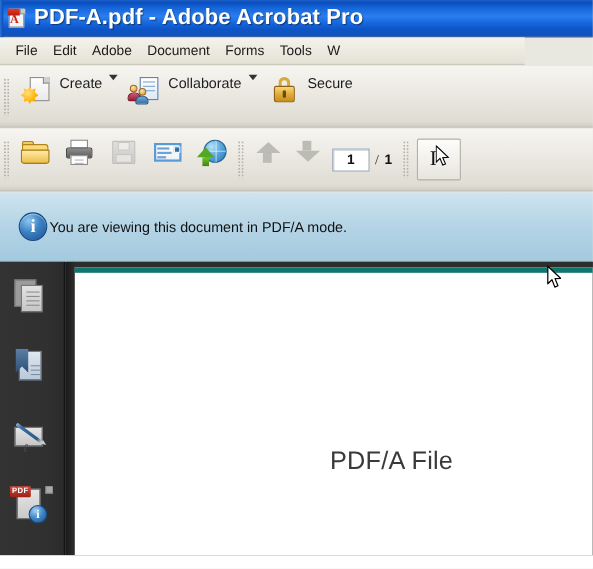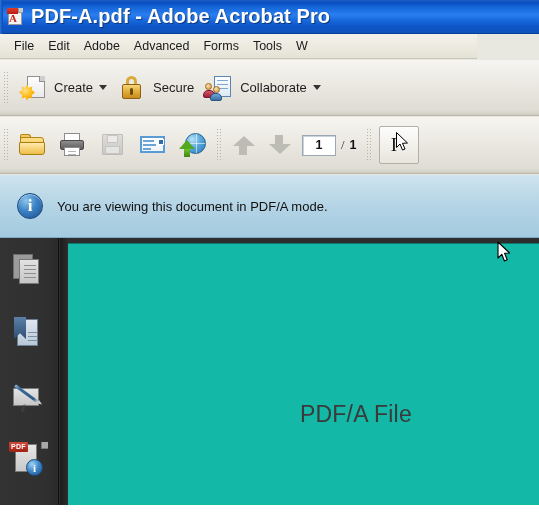--- a/index.html
+++ b/index.html
@@ -136,21 +136,20 @@
     height: 34px;
     margin: 0 4px 0 3px;
     flex: 0 0 auto;
     background-image:
       radial-gradient(circle at 1.5px 1.5px, #b5b3a8 0.9px, transparent 1px),
       radial-gradient(circle at 4.5px 1.5px, #fbfbf8 0.9px, transparent 1px);
     background-size: 3px 3px;
   }
   .tb-button {
     display: flex;
-    align-items: center;
     height: 40px;
     padding: 0 5px;
     flex: 0 0 auto;
     cursor: default;
     white-space: nowrap;
   }
   .tb-label {
     font-size: 13px;
     color: #1d1d1d;
     margin-left: 6px;
@@ -418,21 +417,21 @@
     background: radial-gradient(circle at 34% 28%, #8ec6ec 0%, #3b82c4 45%, #1d4f8c 100%);
     border: 1px solid #17477f;
     box-shadow: inset 0 1px 1px rgba(255,255,255,0.55);
     display: flex; align-items: center; justify-content: center;
     color: #ffffff; font-size: 17px; font-weight: bold;
     font-family: "Liberation Serif", serif;
     flex: 0 0 auto;
     box-sizing: border-box;
   }
   #notice-text {
-    margin-left: 14px;
+    margin-left: 2px;
     font-size: 13px;
     color: #111111;
     white-space: nowrap;
   }
 
   
   #content-area {
     position: absolute;
     left: 0; top: 238px;
     width: 539px; height: 267px;
@@ -552,22 +551,22 @@
     overflow: hidden;
   }
   #doc-shadow-left {
     position: absolute; left: 0; top: 0; width: 8px; height: 267px;
     background: linear-gradient(to right, #1b1b1b, #2d2d2d);
   }
   #doc-page {
     position: absolute;
     left: 8px; top: 5px;
     width: 471px; height: 262px;
-    background: #14b8a6;
-    border-top: 1px solid #0f766e;
+    background: #ffffff;
+    border-top: 5px solid #0f766e;
     box-sizing: border-box;
   }
   #doc-text {
     position: absolute;
     left: 232px;
     top: 157px;
     font-size: 23px;
     color: #3a3a3a;
     white-space: nowrap;
     letter-spacing: 0.2px;
@@ -601,63 +600,63 @@
       <div class="redbar"></div>
       <div class="acroA">A</div>
     </div>
     <div id="title-text">PDF-A.pdf - Adobe Acrobat Pro</div>
   </div>
 
   <div id="menu-bar">
     <div class="menu-item">File</div>
     <div class="menu-item">Edit</div>
     <div class="menu-item">Adobe</div>
-    <div class="menu-item">Advanced</div>
+    <div class="menu-item">Document</div>
     <div class="menu-item">Forms</div>
     <div class="menu-item">Tools</div>
     <div class="menu-item">W</div>
   </div>
 
   <div class="toolbar-row" id="toolbar-main">
     <div class="grip"></div>
 
     <div class="tb-button">
       <div class="icon-box ic-create">
         <div class="doc-sheet"></div>
           <div class="doc-fold"></div>
           <div class="burst"></div>
       </div>
       <span class="tb-label">Create</span>
       <span class="caret"></span>
     </div>
 
-
-    <div class="tb-button">
-      <div class="icon-box ic-secure">
-        <div class="shackle"></div>
-          <div class="lock-body"></div>
-          <div class="keyhole"></div>
-      </div>
-      <span class="tb-label">Secure</span>
-    </div>
 
     <div class="tb-button">
       <div class="icon-box ic-collab">
         <div class="doc-sheet"></div>
         <div class="doc-line" style="top:6px"></div>
         <div class="doc-line" style="top:10px"></div>
         <div class="doc-line" style="top:14px"></div>
         <div class="head h1"></div>
           <div class="body b1"></div>
         <div class="head h2"></div>
           <div class="body b2"></div>
       </div>
       <span class="tb-label">Collaborate</span>
       <span class="caret"></span>
     </div>
+
+    <div class="tb-button">
+      <div class="icon-box ic-secure">
+        <div class="shackle"></div>
+          <div class="lock-body"></div>
+          <div class="keyhole"></div>
+      </div>
+      <span class="tb-label">Secure</span>
+    </div>
   </div>
 
   <div class="toolbar-row" id="toolbar-secondary">
     <div class="grip"></div>
 
     <div class="tb-button">
       <div class="icon-box ic-open">
         <div class="folder-tab"></div>
           <div class="folder-back"></div>
           <div class="folder-front"></div>

